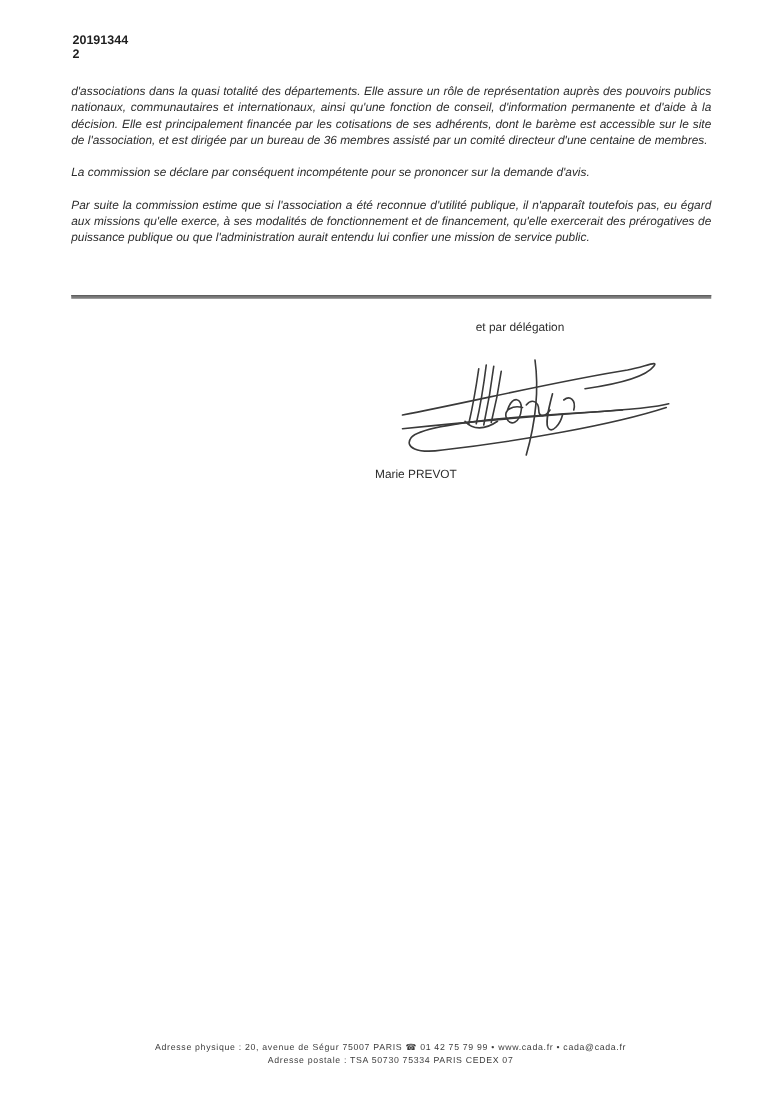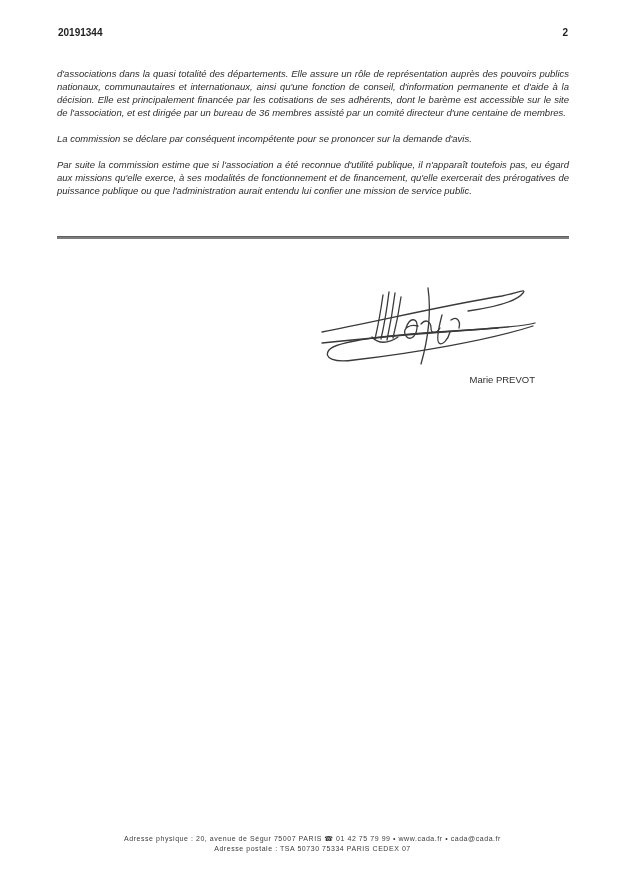--- a/index.html
+++ b/index.html
@@ -12,21 +12,21 @@
     overflow: hidden;
   }
   .page {
     position: absolute; top: 0; left: 0;
     width: 625px; height: 884px;
     background: #ffffff;
   }
   .page-header {
     position: absolute; top: 27px; left: 58px; right: 57px;
     display: flex; justify-content: space-between; align-items: baseline;
-    font-size: 10px; font-weight: bold; color: #1f1f1f;
+    font-size: 10px; font-weight: bold; color: #1f1f1f; flex-direction: column;
   }
   .content {
     position: absolute; top: 67px; left: 57px; width: 512px; font-style: italic;
   }
   .content p {
     font-size: 9.5px; line-height: 13px;
     text-align: justify; color: #2d2d2d;
     margin-bottom: 13px;
   }
   .separator-rule {
@@ -36,21 +36,21 @@
   .delegation-block {
     position: absolute; top: 257px; left: 300px; width: 232px;
     text-align: center; font-size: 9.5px; line-height: 12.5px; color: #2d2d2d;
   }
   .signature-area {
     position: absolute; top: 282px; left: 320px; width: 220px; height: 90px;
   }
   .signature-area svg { display: block; width: 220px; height: 90px; }
   .signatory-block {
     position: absolute; top: 373px; left: 300px; width: 235px;
-    text-align: right; font-size: 9.5px; line-height: 13px; color: #2d2d2d;
+    text-align: left; font-size: 9.5px; line-height: 13px; color: #2d2d2d;
   }
   .page-footer {
     position: absolute; top: 834px; left: 0; width: 625px;
     text-align: center;
     font-size: 7px; line-height: 10px; letter-spacing: 0.55px;
     color: #3c3c3c;
   }
 </style>
 </head>
 <body>
@@ -64,20 +64,21 @@
 
   <div class="content">
     <p>d'associations dans la quasi totalité des départements. Elle assure un rôle de représentation auprès des pouvoirs publics nationaux, communautaires et internationaux, ainsi qu'une fonction de conseil, d'information permanente et d'aide à la décision. Elle est principalement financée par les cotisations de ses adhérents, dont le barème est accessible sur le site de l'association, et est dirigée par un bureau de 36 membres assisté par un comité directeur d'une centaine de membres.</p>
     <p>La commission se déclare par conséquent incompétente pour se prononcer sur la demande d'avis.</p>
     <p>Par suite la commission estime que si l'association a été reconnue d'utilité publique, il n'apparaît toutefois pas, eu égard aux missions qu'elle exerce, à ses modalités de fonctionnement et de financement, qu'elle exercerait des prérogatives de puissance publique ou que l'administration aurait entendu lui confier une mission de service public.</p>
   </div>
 
   <div class="separator-rule"></div>
 
   <div class="delegation-block">
+    <div>et par délégation</div>
   </div>
 
   <div class="signature-area">
     <svg viewBox="0 0 220 90" xmlns="http://www.w3.org/2000/svg" fill="none" stroke="#3a3a3a" stroke-width="1.3" stroke-linecap="round">
 
       <path d="M2,50 C55,40 125,23 182,14 C197,11 207,6 203,11 C197,19 176,25 148,29"></path>
 
       <path d="M63,13 C61,27 58,44 55,57"></path>
       <path d="M69,10 C67,26 64,44 61,57"></path>
       <path d="M75,11 C73,27 70,44 67,58"></path>

